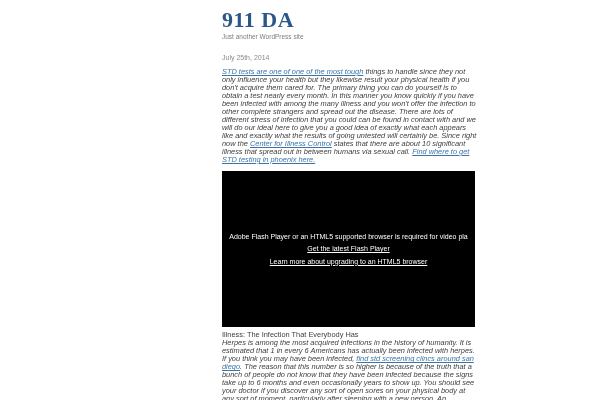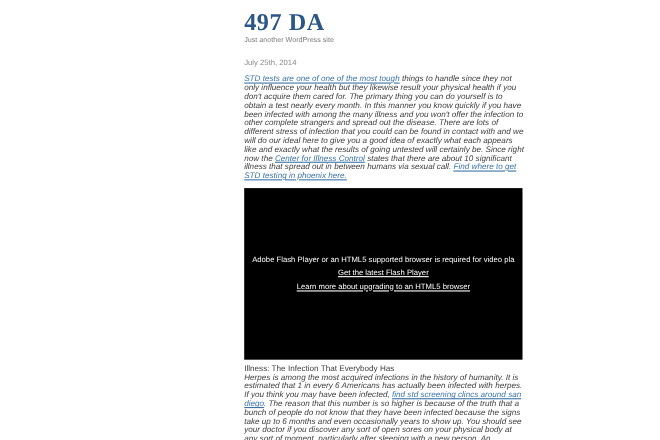--- a/index.html
+++ b/index.html
@@ -82,21 +82,21 @@
   }
   .para2 {
     margin-top: 0;
   }
 </style>
 </head>
 <body>
 
 <div class="content-col">
 
-  <h1 class="site-title">497 DA</h1>
+  <h1 class="site-title">911 DA</h1>
 
   <div class="tagline">Just another WordPress site</div>
 
   <div class="post-date">July 25th, 2014</div>
 
   <p class="body-text">
     <span class="inline-link">STD tests are one of one of the most tough</span><span> things to handle since they not only influence your health but they likewise result your physical health if you don't acquire them cared for.   The primary thing you can do yourself is to obtain a test nearly every month. In this manner you know quickly if you have been infected with among the many illness and you won't offer the infection to other complete strangers and spread out the disease. There are lots of different stress of infection that you could can be found in contact with and we will do our ideal here to give you a good idea of exactly what each appears like and exactly what the results of going untested will certainly be. Since right now the </span><span class="inline-link">Center for Illness Control</span><span> states that there are about 10 significant illness that spread out in between humans via sexual call. </span><span class="inline-link">Find where to get STD testing in phoenix here.</span>
   </p>
 
   <div class="video-box">

